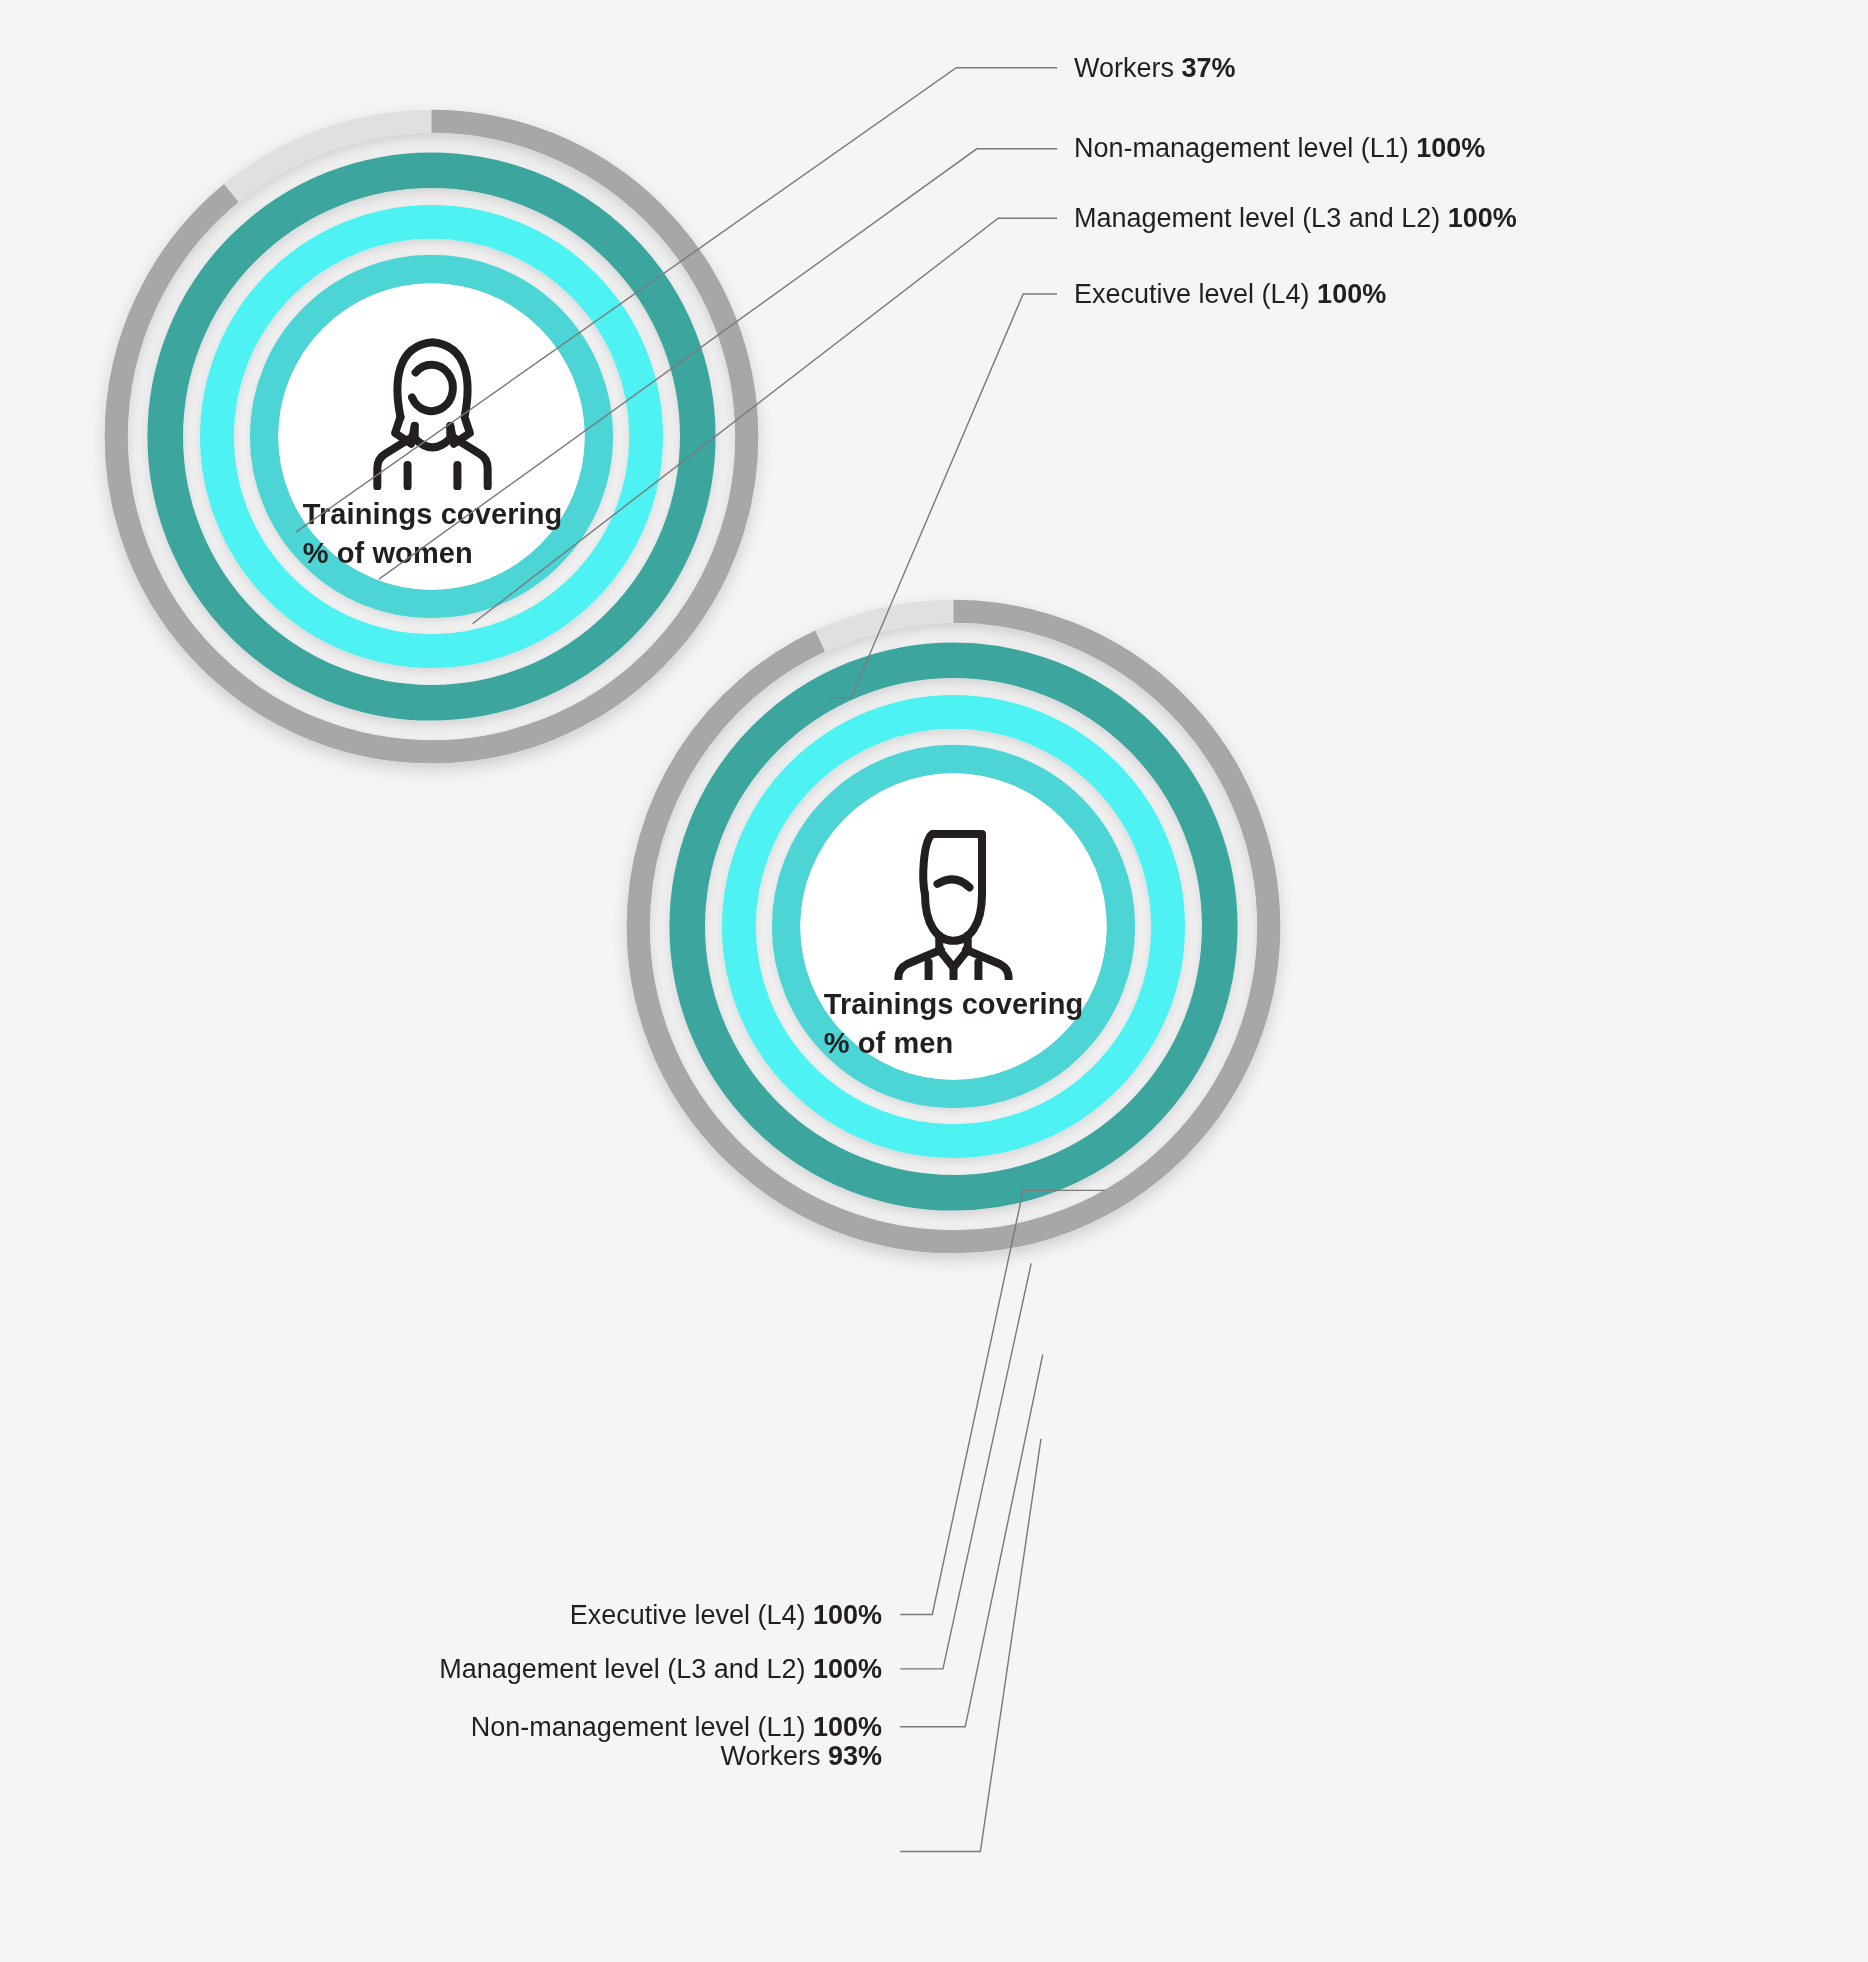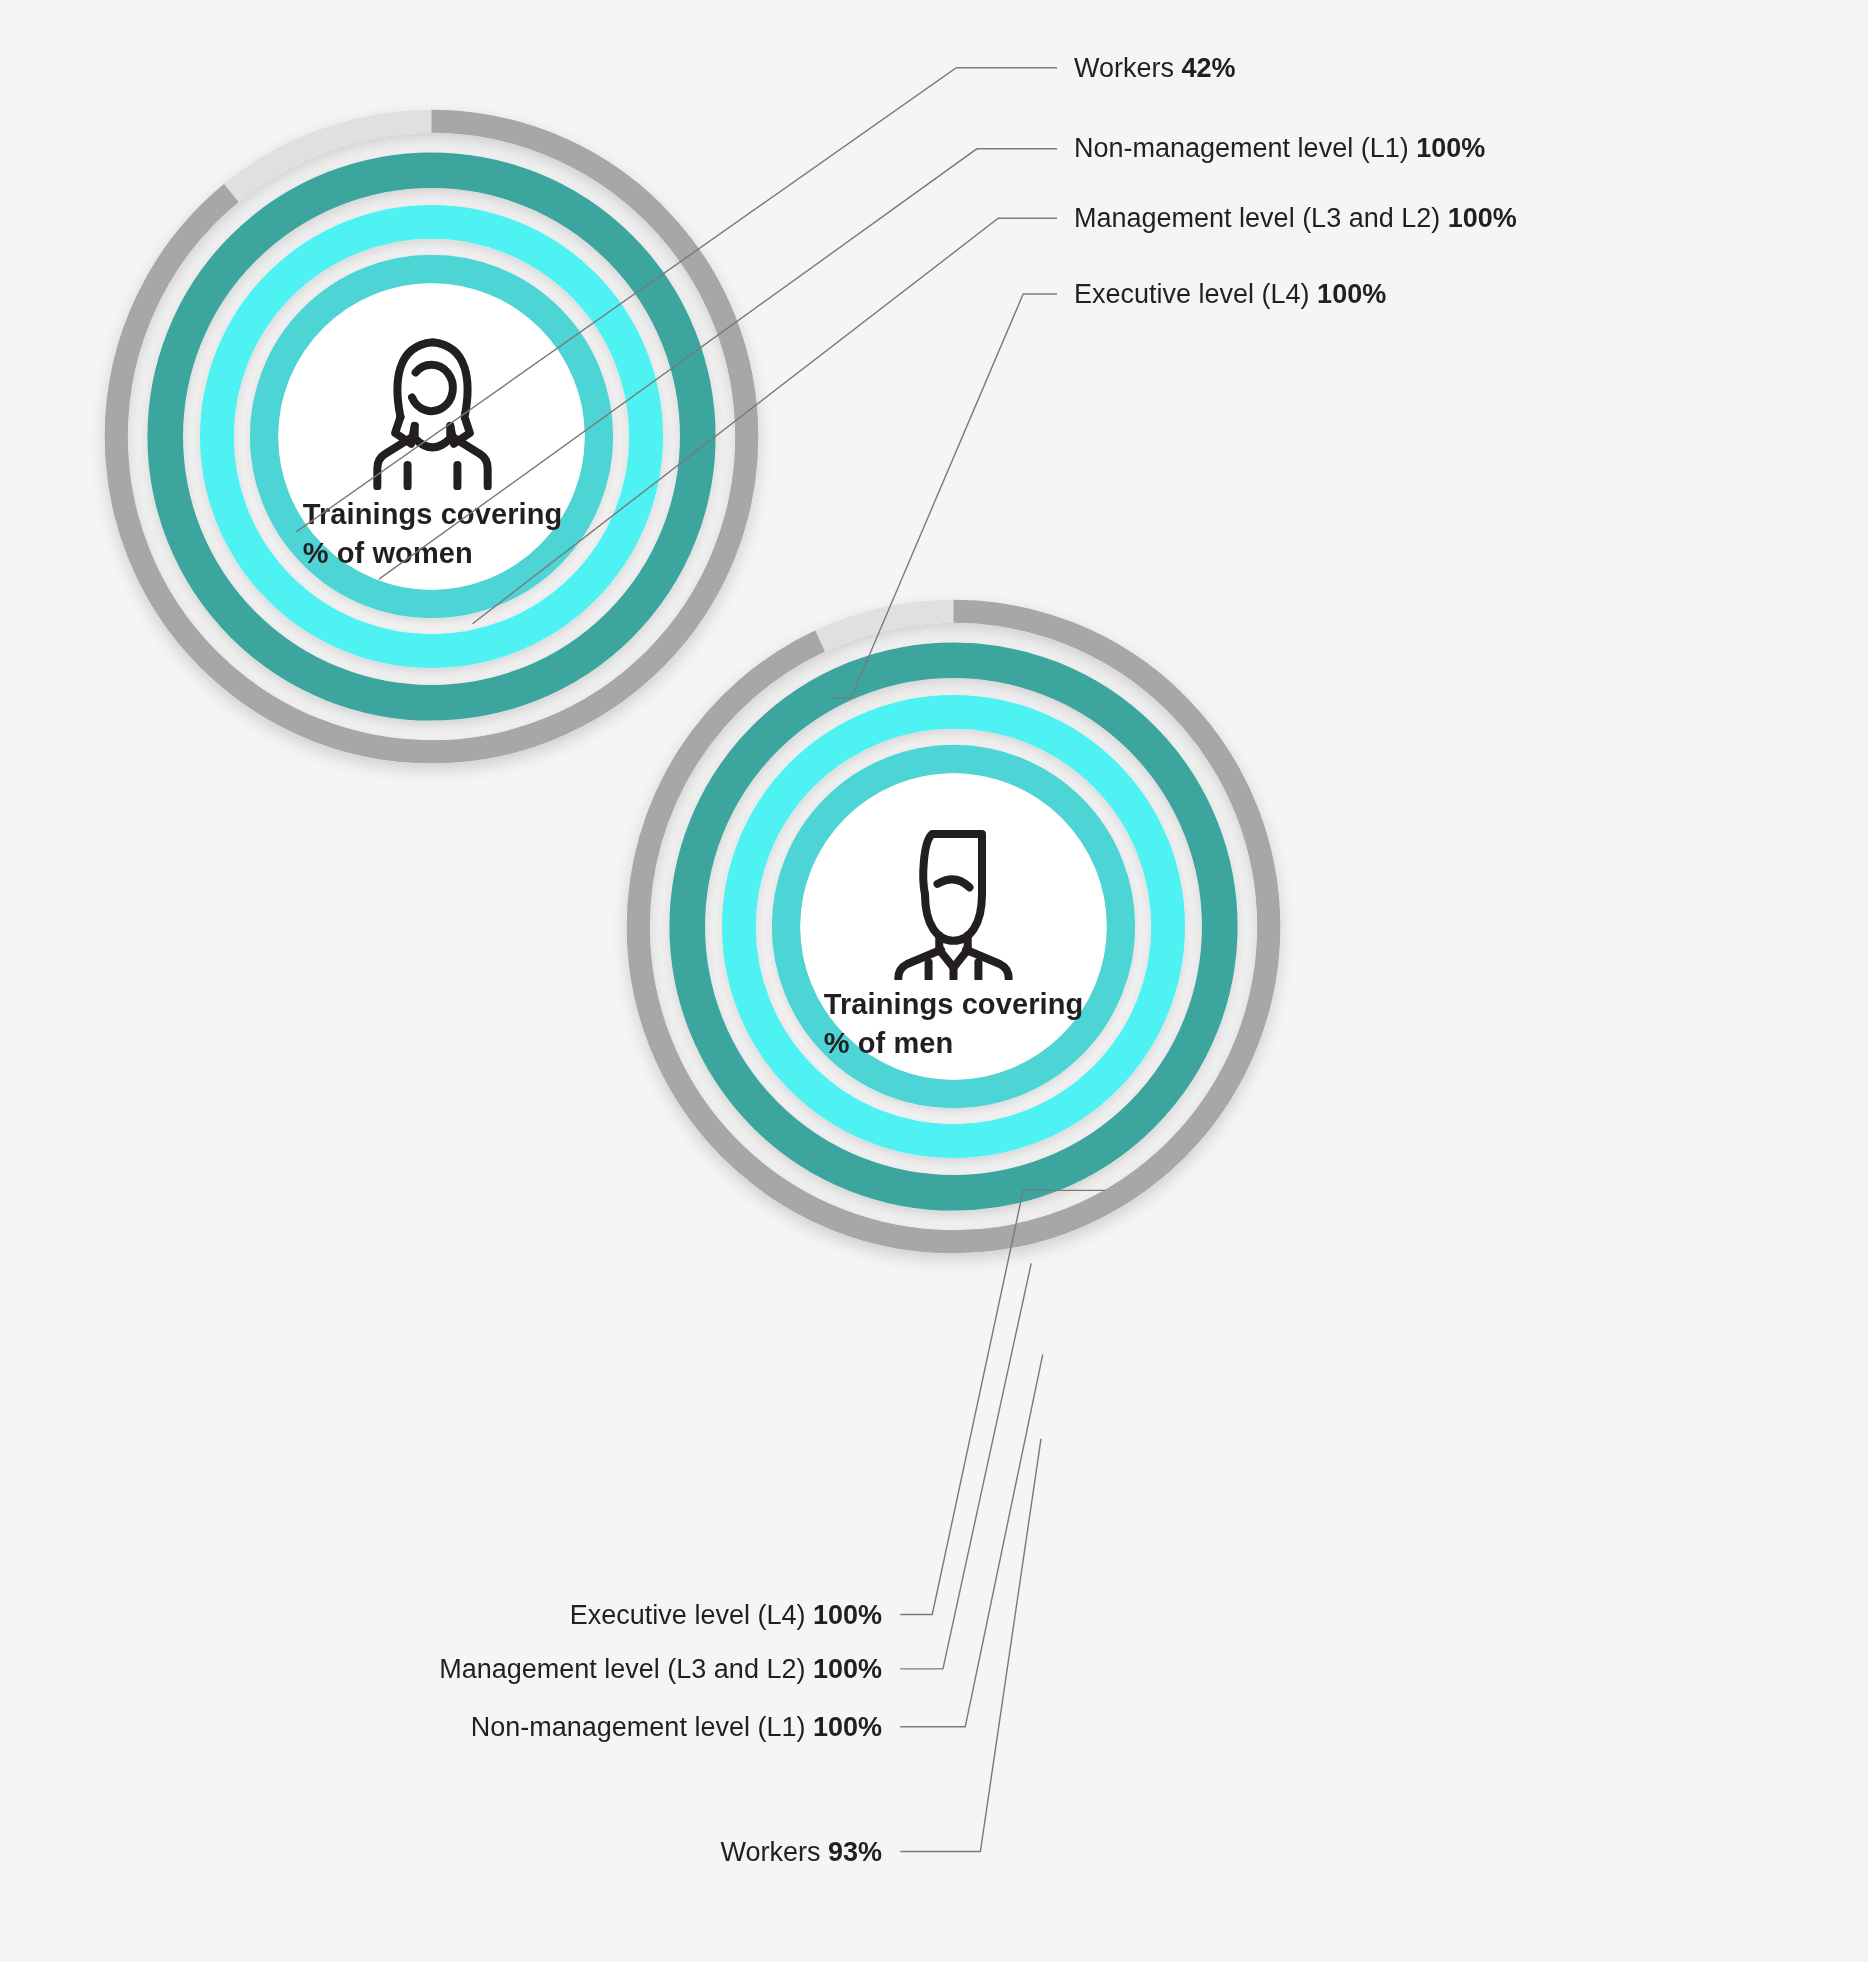--- a/index.html
+++ b/index.html
@@ -183,39 +183,39 @@
     <path d="M1010 1812 L1046 1812 L1148 1336 L1240 1336"></path>
 
     <path d="M1010 1873 L1058 1873 L1157 1418"></path>
 
     <path d="M1010 1938 L1083 1938 L1170 1520"></path>
 
     <path d="M1010 2078 L1100 2078 L1168 1615"></path>
   </svg>
 
   <div class="label" style="left:1074px;top:52px;">
-    <span>Workers </span><b>42%</b>
+    <span>Workers </span><b>37%</b>
   </div>
   <div class="label" style="left:1074px;top:132px;">
     <span>Non-management level (L1) </span><b>100%</b>
   </div>
   <div class="label" style="left:1074px;top:202px;">
     <span>Management level (L3 and L2) </span><b>100%</b>
   </div>
   <div class="label" style="left:1074px;top:278px;">
     <span>Executive level (L4) </span><b>100%</b>
   </div>
 
   <div class="label right-aligned" style="left:356px;top:1599px;width:526px;">
     <span>Executive level (L4) </span><b>100%</b>
   </div>
   <div class="label right-aligned" style="left:356px;top:1653px;width:526px;">
     <span>Management level (L3 and L2) </span><b>100%</b>
   </div>
   <div class="label right-aligned" style="left:356px;top:1711px;width:526px;">
     <span>Non-management level (L1) </span><b>100%</b>
   </div>
-  <div class="label right-aligned" style="left:356px;top:1836px;width:526px;">
+  <div class="label right-aligned" style="left:356px;top:1740px;width:526px;">
     <span>Workers </span><b>93%</b>
   </div>
 
 </div>
 
 
 </body></html>

